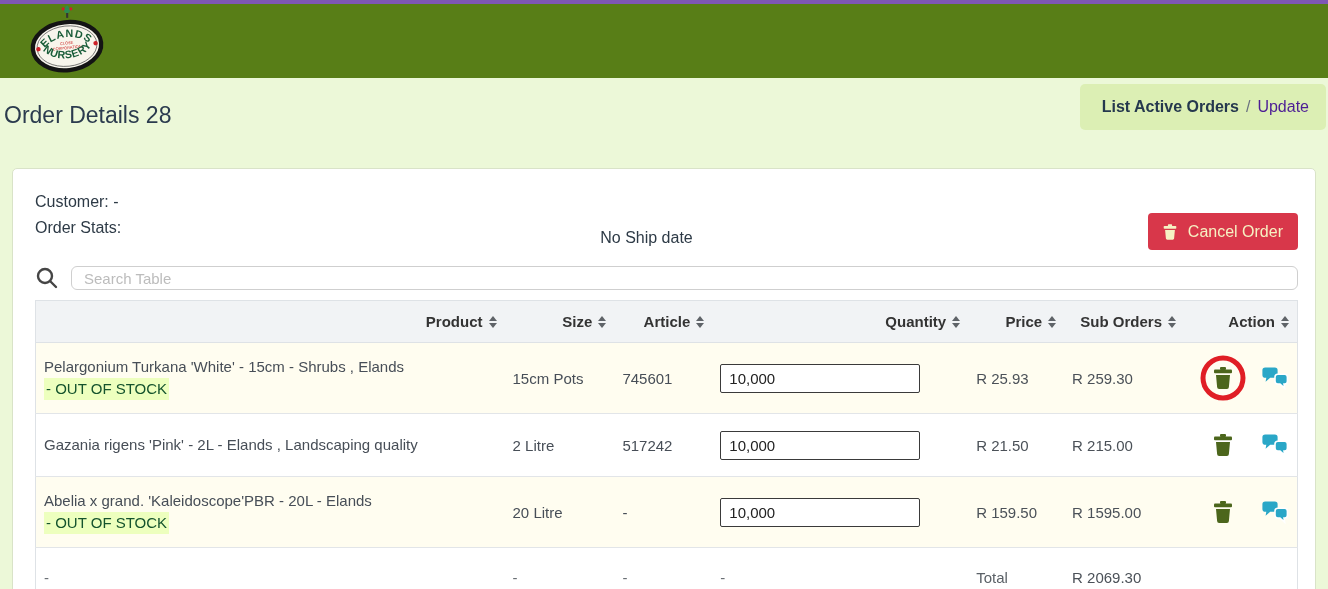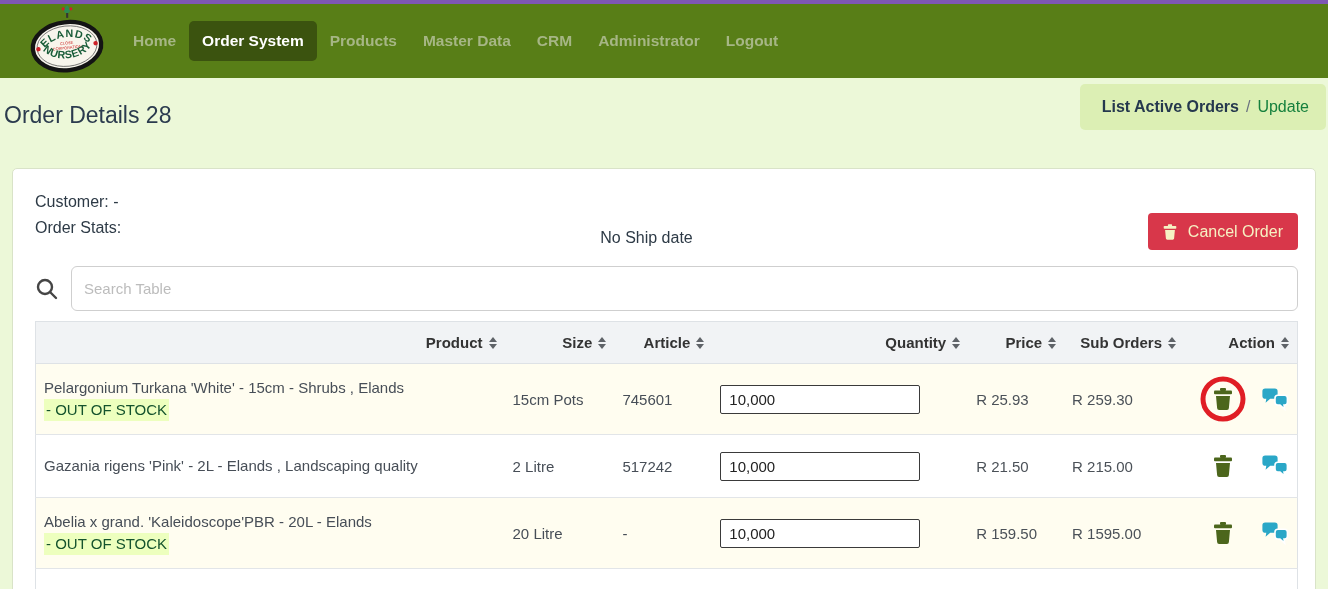--- a/index.html
+++ b/index.html
@@ -20,33 +20,33 @@
   .nav-list { list-style:none; display:flex; align-items:center; margin:0 0 0 12px; padding:0; }
   .nav-item { color:#a6b685; font-weight:bold; font-size:15.5px; padding:11px 13px; cursor:pointer; white-space:nowrap; }
   .nav-item.active { background:#3b530f; color:#ffffff; border-radius:5px; }
 
   
   .page-head { position:relative; height:74px; }
   .page-title { position:absolute; left:4px; top:50%; transform:translateY(-50%); margin:0; font-size:23px; font-weight:400; color:#2b3b4e; }
   .breadcrumb { position:absolute; right:2px; top:6px; height:46px; background:#dcefb4; border-radius:5px; display:flex; align-items:center; padding:0 17px 0 22px; font-size:16px; }
   .breadcrumb .primary { font-weight:bold; color:#25384e; cursor:pointer; }
   .breadcrumb .sep { color:#6b7280; margin:0 7px; }
-  .breadcrumb .secondary { color:#15803d; }
+  .breadcrumb .secondary { color:#4c1d95; }
 
   
   .card { margin:16px 12px; background:#fff; border:1px solid #d9e3c8; border-radius:5px; padding:20px 17px 0 22px; height:437px; overflow:hidden; }
 
   .info-row { position:relative; height:52px; margin-bottom:25px; }
   .info-left div { line-height:26px; font-size:16px; color:#2d3a46; }
   .no-ship { position:absolute; left:0; right:40px; text-align:center; top:40px; font-size:16px; color:#2d3a46; }
   .cancel-btn { position:absolute; right:0; top:24px; height:37px; background:#d8374a; color:#f6f1c3; border:none; border-radius:4px; font-size:16px; font-family:inherit; padding:0 15px; display:flex; align-items:center; gap:11px; cursor:pointer; }
 
   
   .search-row { display:flex; align-items:center; gap:12px; margin-bottom:10px; }
-  .search-input { flex:1; height:45px; border:1px solid #cfcfcf; border-radius:6px; padding:0 12px; font-size:15px; font-family:inherit; color:#333; outline:none; background:#fff; }
+  .search-input { flex:1; height:24px; border:1px solid #cfcfcf; border-radius:6px; padding:0 12px; font-size:15px; font-family:inherit; color:#333; outline:none; background:#fff; }
   .search-input::placeholder { color:#bcbcbc; }
 
   
   table { width:100%; border-collapse:collapse; font-size:15px; border:1px solid #dee2e6; }
   thead th { background:#f1f3f5; color:#333; font-weight:bold; text-align:left; padding:0 8px; height:42px; border-bottom:1px solid #dee2e6; cursor:pointer; }
   .th-inner { display:flex; align-items:center; justify-content:flex-end; }
   .sort { display:inline-flex; flex-direction:column; gap:2px; margin-left:6px; }
   .sort i { width:0; height:0; border-left:4px solid transparent; border-right:4px solid transparent; }
   .sort .up   { border-bottom:5px solid #5f6368; }
   .sort .down { border-top:5px solid #5f6368; }
@@ -94,29 +94,20 @@
         <textPath href="#arc-top" startOffset="50%" text-anchor="middle">ELANDS</textPath>
       </text>
       <text x="45" y="46" font-size="4.6" fill="#c22" text-anchor="middle">CLOSE</text>
       <text x="45" y="51.5" font-size="4.6" fill="#c22" text-anchor="middle">CORPORATION</text>
       <path id="arc-bottom" d="M 13 44 A 33 24 0 0 0 77 44" fill="none"></path>
       <text font-size="12.5" font-weight="bold" fill="#185c38" letter-spacing="0.5">
         <textPath href="#arc-bottom" startOffset="50%" text-anchor="middle">NURSERY</textPath>
       </text>
     </g>
   </svg>
-  <ul class="nav-list">
-    <li class="nav-item">Home</li>
-    <li class="nav-item active">Order System</li>
-    <li class="nav-item">Products</li>
-    <li class="nav-item">Master Data</li>
-    <li class="nav-item">CRM</li>
-    <li class="nav-item">Administrator</li>
-    <li class="nav-item">Logout</li>
-  </ul>
 </nav>
 
 <div class="page-head">
   <h1 class="page-title">Order Details 28</h1>
   <div class="breadcrumb">
     <span class="primary">List Active Orders</span>
     <span class="sep">/</span>
     <span class="secondary">Update</span>
   </div>
 </div>

